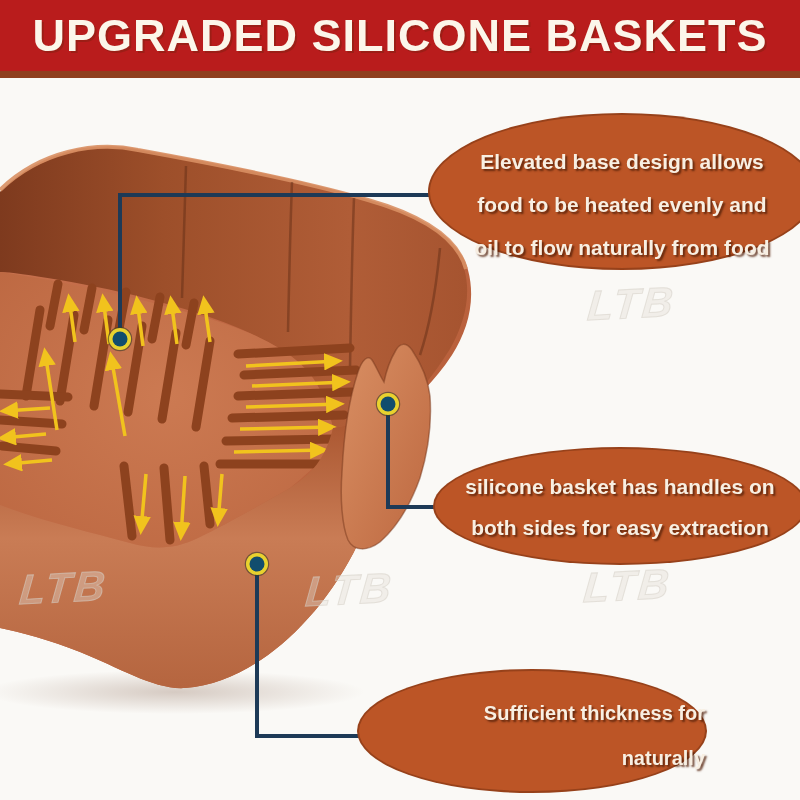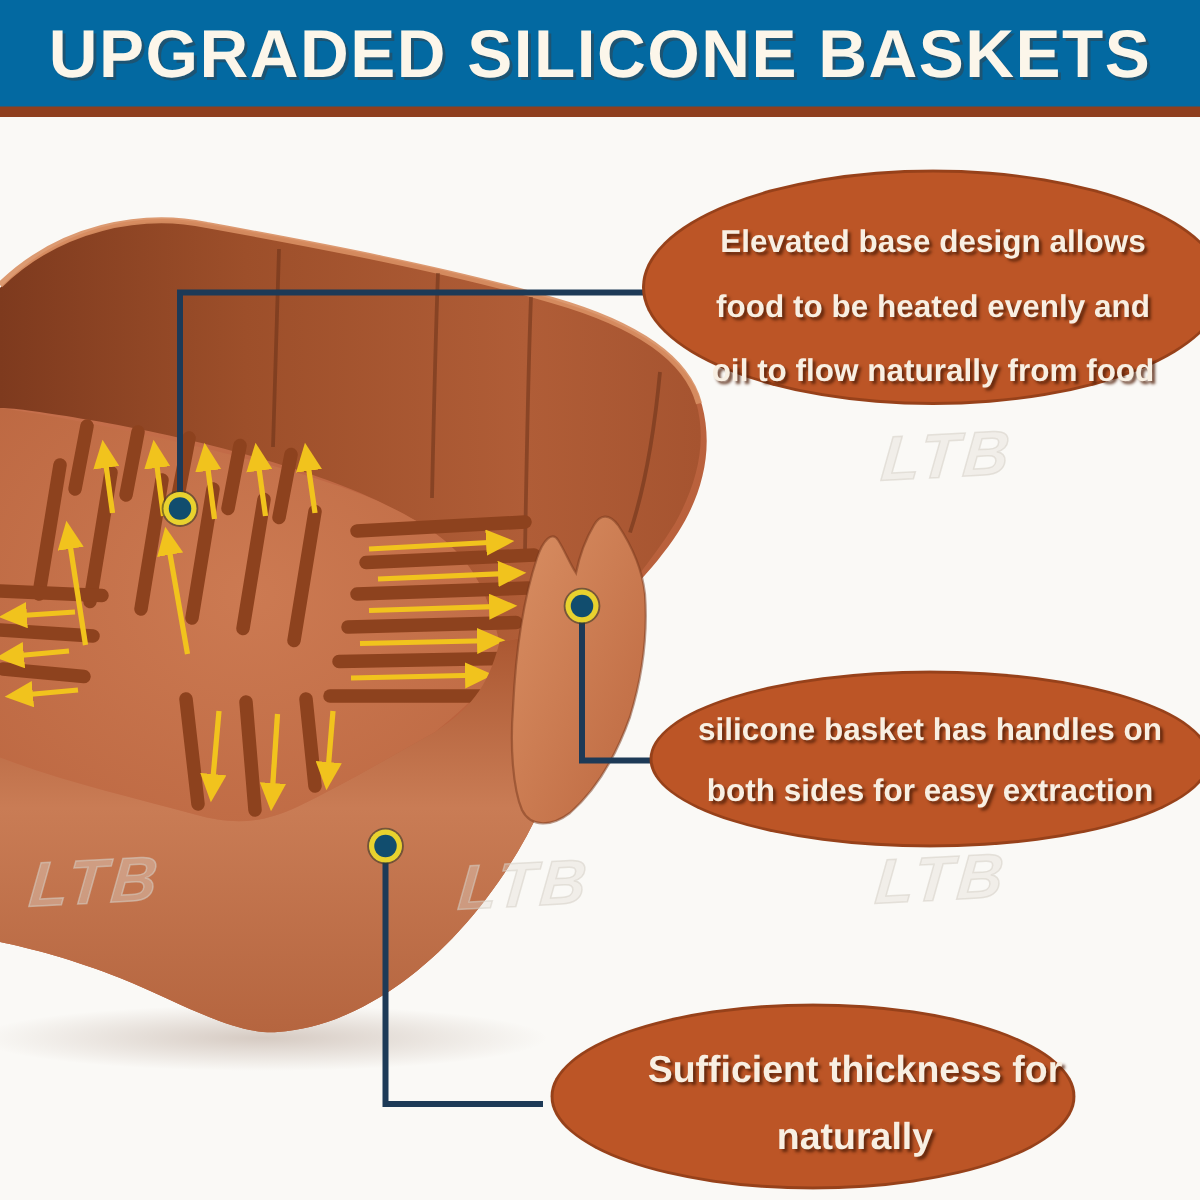--- a/index.html
+++ b/index.html
@@ -3,21 +3,21 @@
 <meta charset="utf-8">
 <style>
   html,body{margin:0;padding:0;background:#ffffff;}
   .canvas{
     position:relative;width:800px;height:800px;overflow:hidden;
     background:#faf9f6;font-family:"Liberation Sans",sans-serif;
   }
   
   .banner{
     position:absolute;left:0;top:0;width:800px;height:71px;
-    background:#0369a1;border-bottom:7px solid #8f3f1e;
+    background:#b91c1c;border-bottom:7px solid #8f3f1e;
     display:flex;align-items:center;justify-content:center;
   }
   .banner-title{
     color:#fcf6ea;font-size:45px;font-weight:800;letter-spacing:1px;
     text-shadow:2px 2px 0 rgba(90,35,10,0.3);
     white-space:nowrap;
   }
   
   svg.basket, svg.connectors{
     position:absolute;left:0;top:0;width:800px;height:800px;
@@ -40,22 +40,22 @@
     background:#bc5526;border:2px solid rgba(130,55,20,0.65);
     box-sizing:border-box;
     color:#f8efe2;font-weight:bold;
     text-shadow:2px 2px 2px rgba(80,30,8,0.8);
   }
   .callout .line{white-space:nowrap;}
   .co1{left:428px;top:113px;width:388px;height:157px;
        text-align:center;font-size:21px;line-height:43px;padding-top:25px;}
   .co2{left:433px;top:447px;width:374px;height:118px;
        text-align:center;font-size:21px;line-height:41px;padding-top:17px;}
-  .co3{left:367px;top:669px;width:350px;height:124px;
-       text-align:center;font-size:25px;line-height:45px;padding-top:20px;padding-left:56px;}
+  .co3{left:357px;top:669px;width:350px;height:124px;
+       text-align:right;font-size:20px;line-height:45px;padding-top:20px;padding-left:56px;}
 </style>
 </head>
 <body>
 
 <div class="canvas">
 
   <div class="banner">
     <div class="banner-title">UPGRADED SILICONE BASKETS</div>
   </div>
 

